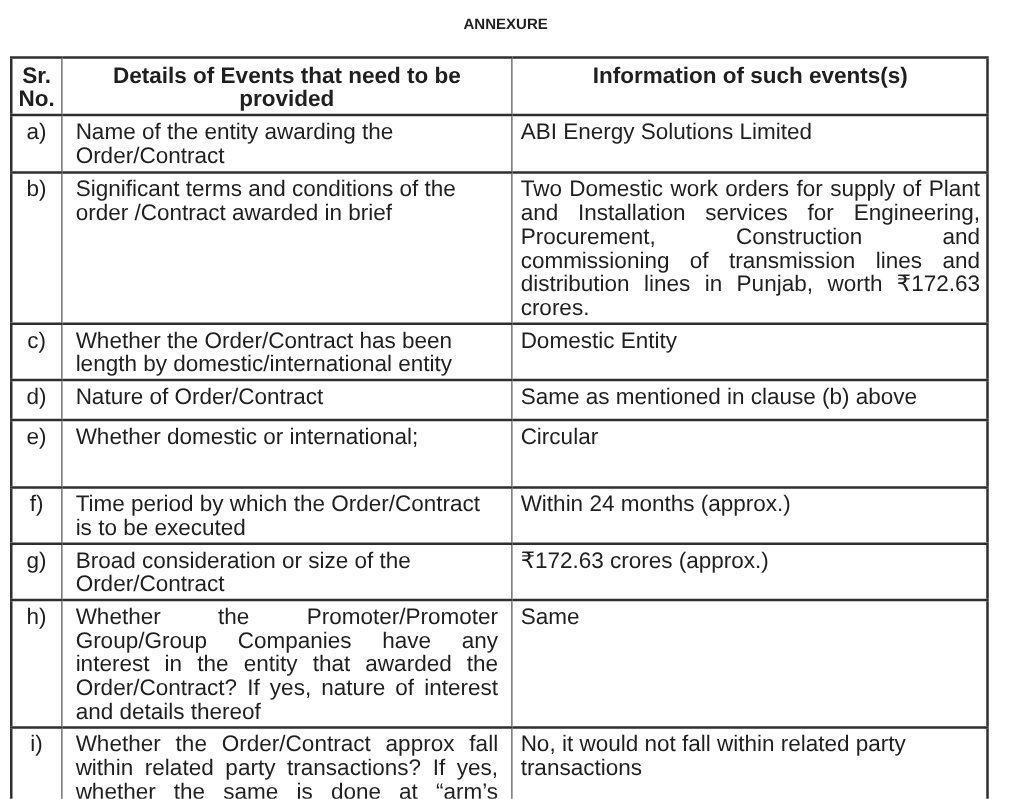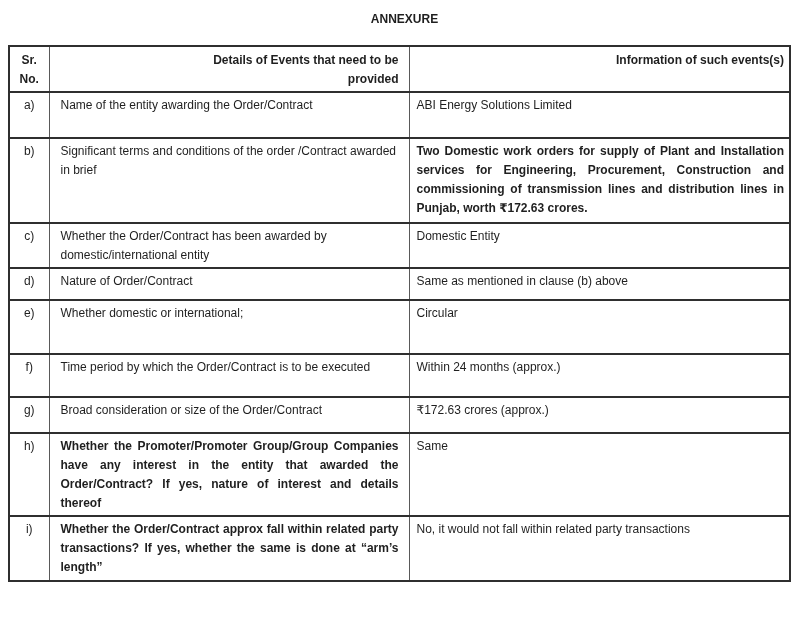--- a/index.html
+++ b/index.html
@@ -32,34 +32,34 @@
     width: 781px;
     margin: 15px 0 0 8px;
     border: 2px solid #2f2f2f;
   }
   th, td {
     border-top: 2px solid #2f2f2f;
     border-bottom: 2px solid #2f2f2f;
     border-left: 1px solid #595959;
     border-right: 1px solid #595959;
     vertical-align: top;
-    font-size: 12px;
+    font-size: 18px;
     line-height: 19px;
     padding-top: 3px;
     padding-bottom: 2px;
     margin-left: 32px;
   }
-  th { font-weight: bold; text-align: right; white-space: pre-line; padding-top: 4px; }
+  th { font-weight: bold; text-align: center; white-space: pre-line; padding-top: 4px; }
   col.c-sr { width: 40px; }
   col.c-details { width: 360px; }
   col.c-info { width: 381px; }
   .cell-sr { text-align: center; padding-left: 2px; padding-right: 2px; }
   .cell-details { padding-left: 11px; padding-right: 10px; }
   .cell-info { padding-left: 7px; padding-right: 5px; }
-  .jus { text-align: justify; font-weight: bold; }
+  .jus { text-align: justify; }
   tr.rh { height: 40px; }
   tr.r0 { height: 46px; }
   tr.r1 { height: 85px; }
   tr.r2 { height: 41px; }
   tr.r3 { height: 32px; }
   tr.r4 { height: 54px; }
   tr.r5 { height: 43px; }
   tr.r6 { height: 36px; }
   tr.r7 { height: 77px; }
   tr.r8 { height: 65px; }
@@ -90,21 +90,21 @@
     <td class="cell-details">Name of the entity awarding the Order/Contract</td>
     <td class="cell-info">ABI Energy Solutions Limited</td>
   </tr>
   <tr class="r1">
     <td class="cell-sr">b)</td>
     <td class="cell-details">Significant terms and conditions of the order /Contract awarded in brief</td>
     <td class="cell-info jus">Two Domestic work orders for supply of Plant and Installation services for Engineering, Procurement, Construction and commissioning of transmission lines and distribution lines in Punjab, worth ₹172.63 crores.</td>
   </tr>
   <tr class="r2">
     <td class="cell-sr">c)</td>
-    <td class="cell-details">Whether the Order/Contract has been awarded by domestic/international entity</td>
+    <td class="cell-details">Whether the Order/Contract has been length by domestic/international entity</td>
     <td class="cell-info">Domestic Entity</td>
   </tr>
   <tr class="r3">
     <td class="cell-sr">d)</td>
     <td class="cell-details">Nature of Order/Contract</td>
     <td class="cell-info">Same as mentioned in clause (b) above</td>
   </tr>
   <tr class="r4">
     <td class="cell-sr">e)</td>
     <td class="cell-details">Whether domestic or international;</td>

